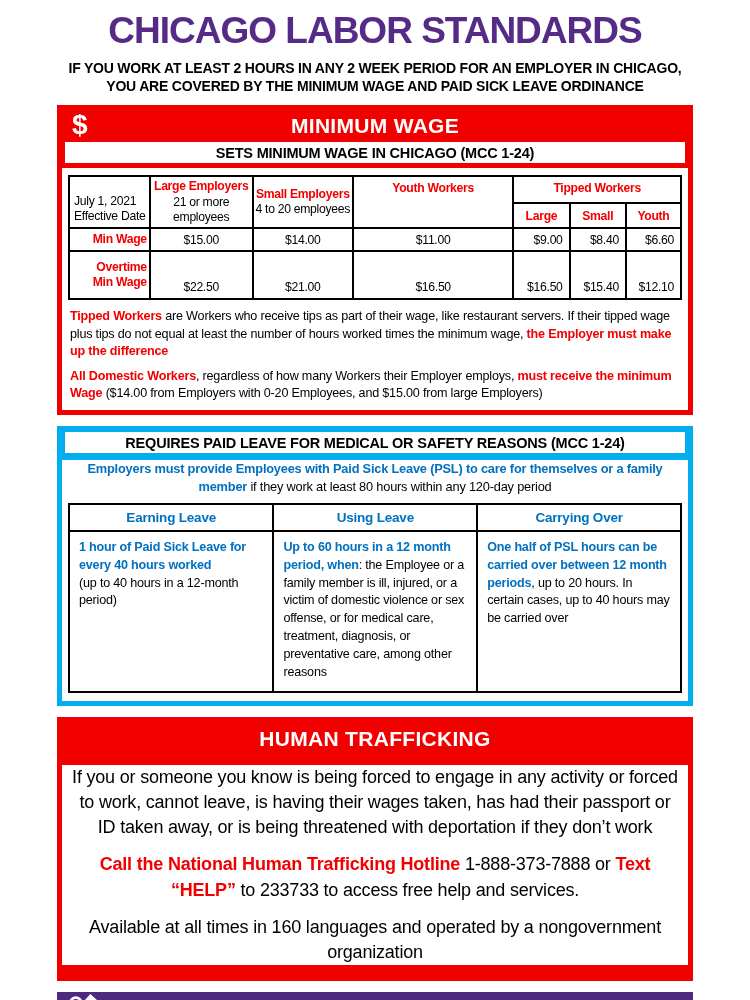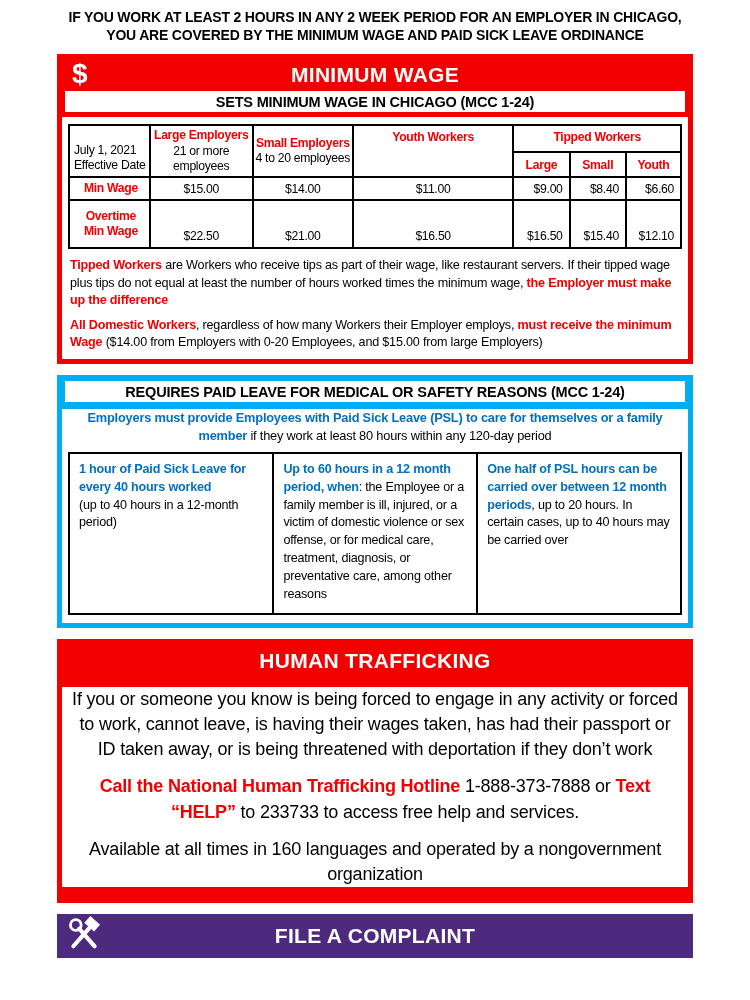--- a/index.html
+++ b/index.html
@@ -47,21 +47,21 @@
   
   .mw-body{padding:7px 6px 2px 6px;}
   table{border-collapse:collapse; width:100%;}
   .mw-table td{border:2px solid #000; font-size:12.2px; letter-spacing:-0.3px;}
   .mw-table .corner{vertical-align:bottom; text-align:left; padding:3px 2px 3px 4px; line-height:1.25;}
   .mw-table .colhead{text-align:center; vertical-align:middle; padding:2px 1px; line-height:1.25;}
   .mw-table .vtop{vertical-align:top; padding-top:4px;}
   .mw-table .ch-title{font-weight:bold; color:var(--red);}
   .mw-table .ch-sub{color:#000; font-weight:normal;}
   .mw-table .sub-tip{font-weight:bold; color:var(--red); text-align:center; padding:3px 1px;}
-  .mw-table .lbl{font-weight:bold; color:var(--red); text-align:center; padding:3px 2px 3px 5px; line-height:1.25;}
+  .mw-table .lbl{font-weight:bold; color:var(--red); text-align:right; padding:3px 2px 3px 5px; line-height:1.25;}
   .mw-table .val{text-align:center; padding:3px 2px;}
   .mw-table .val.r{text-align:right; padding-right:6px;}
   .mw-table .ot td{height:48px;}
   .mw-table .ot .val{vertical-align:bottom; padding-bottom:4px;}
   .note{font-size:12.6px; letter-spacing:-0.2px; line-height:1.36; margin:8px 2px 6px 2px;}
 
   
   .psl-intro{
     text-align:center; font-size:12.8px; letter-spacing:-0.2px; line-height:1.4;
     margin:7px 8px 7px 8px;
@@ -80,20 +80,21 @@
     margin:9px 10px;
   }
   .ht-p.hotline{margin:12px 34px;}
   .ht-p.last{margin:12px 10px 11px 10px;}
 </style>
 </head>
 <body>
 
 <div class="page">
 
+  <h1 class="page-title">CHICAGO LABOR STANDARDS</h1>
   <p class="page-subtitle">IF YOU WORK AT LEAST 2 HOURS IN ANY 2 WEEK PERIOD FOR AN EMPLOYER IN CHICAGO, YOU ARE COVERED BY THE MINIMUM WAGE AND PAID SICK LEAVE ORDINANCE</p>
 
   <section class="band red">
     <div class="band-head">
       <span class="band-icon">
         <span class="dollar-glyph">$</span>
       </span>
       <div class="band-title">MINIMUM WAGE</div>
     </div>
     <div class="band-sub">SETS MINIMUM WAGE IN CHICAGO (MCC 1-24)</div>
@@ -165,20 +166,25 @@
       <p class="psl-intro"><span class="seg-blue">Employers must provide Employees with Paid Sick Leave (PSL) to care for themselves or a family member</span><span> if they work at least 80 hours within any 120-day period</span></p>
       <div class="psl-table-wrap">
         <table class="psl-table">
           <colgroup>
               <col style="width:33.4%">
               <col style="width:33.3%">
               <col style="width:33.3%">
             </colgroup>
           <tbody>
             <tr>
+              <td class="hd">Earning Leave</td>
+              <td class="hd">Using Leave</td>
+              <td class="hd">Carrying Over</td>
+            </tr>
+            <tr>
               <td class="cell"><span class="seg-blue">1 hour of Paid Sick Leave for every 40 hours worked</span><span>
 (up to 40 hours in a 12-month period)</span></td>
               <td class="cell"><span class="seg-blue">Up to 60 hours in a 12 month period, when</span><span>: the Employee or a family member is ill, injured, or a victim of domestic violence or sex offense, or for medical care, treatment, diagnosis, or preventative care, among other reasons</span></td>
               <td class="cell"><span class="seg-blue">One half of PSL hours can be carried over between 12 month periods</span><span>, up to 20 hours. In certain cases, up to 40 hours may be carried over</span></td>
             </tr>
           </tbody>
         </table>
       </div>
     </div>
   </section>

